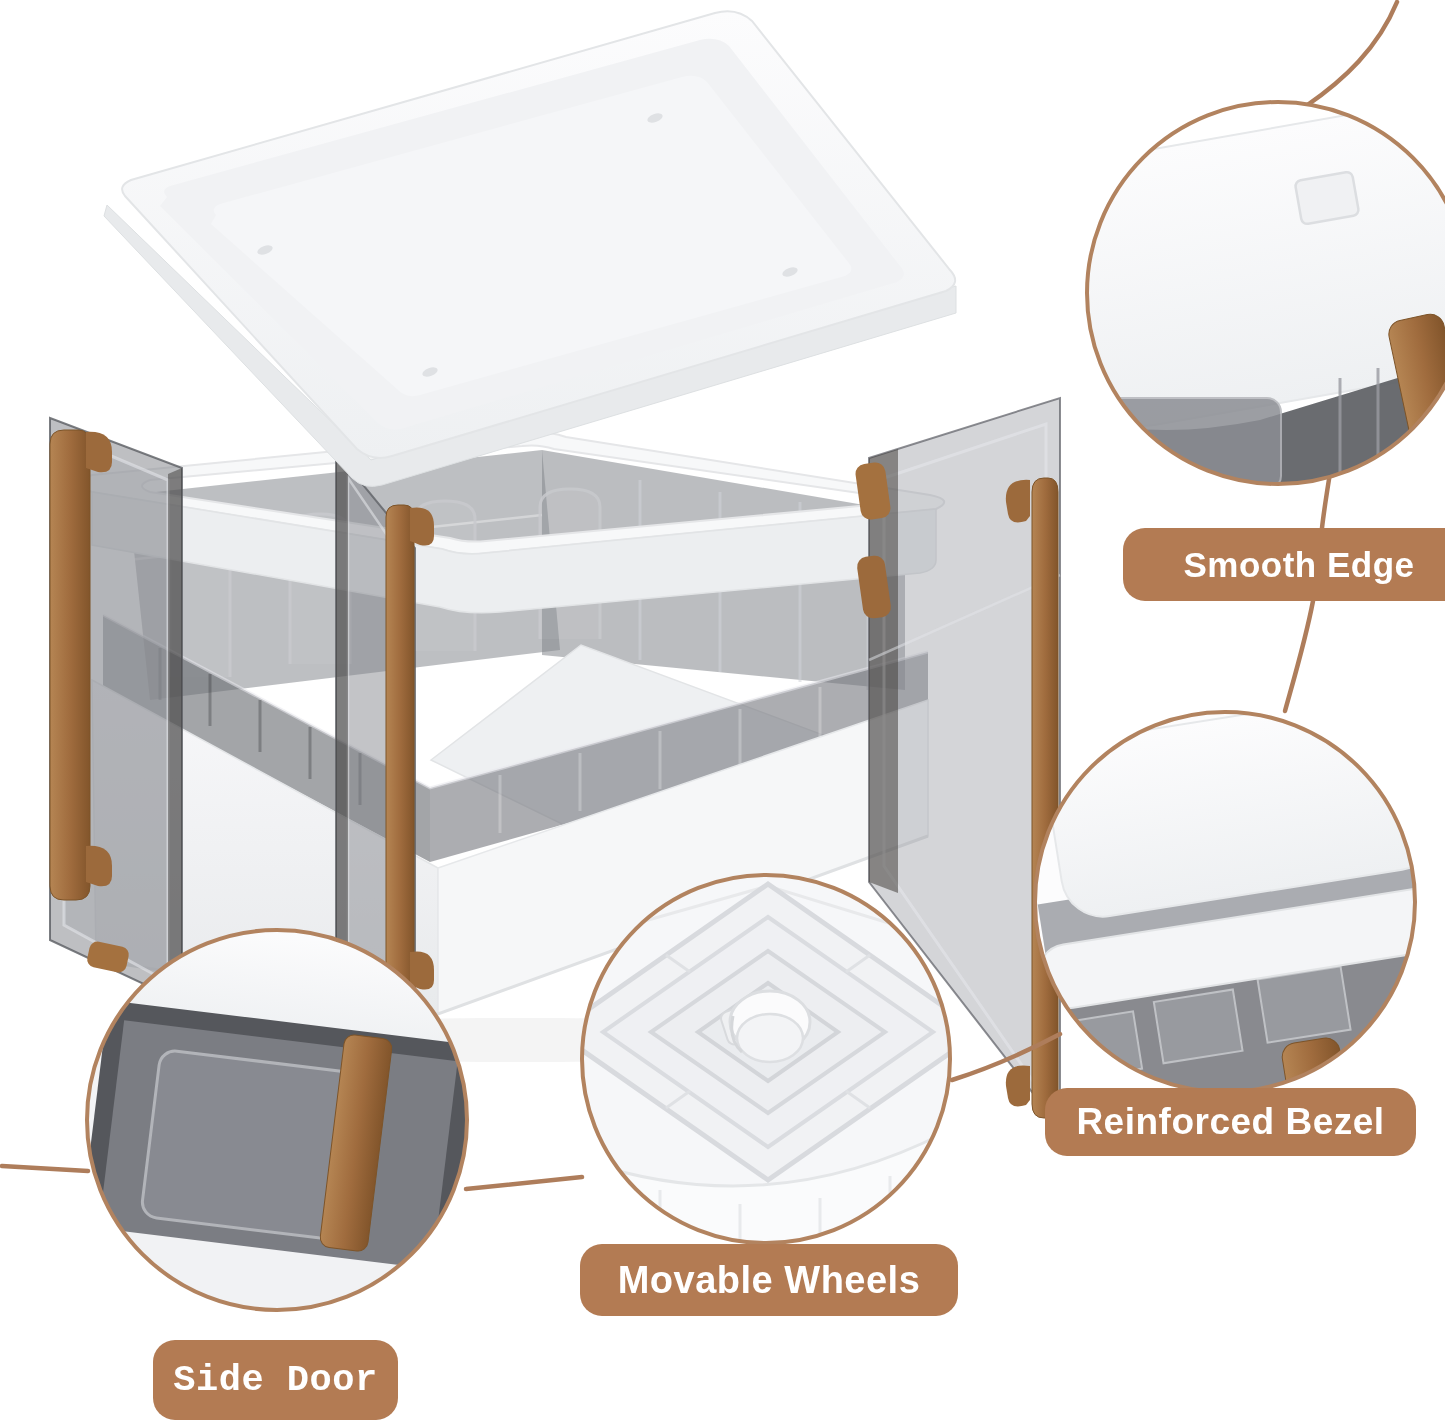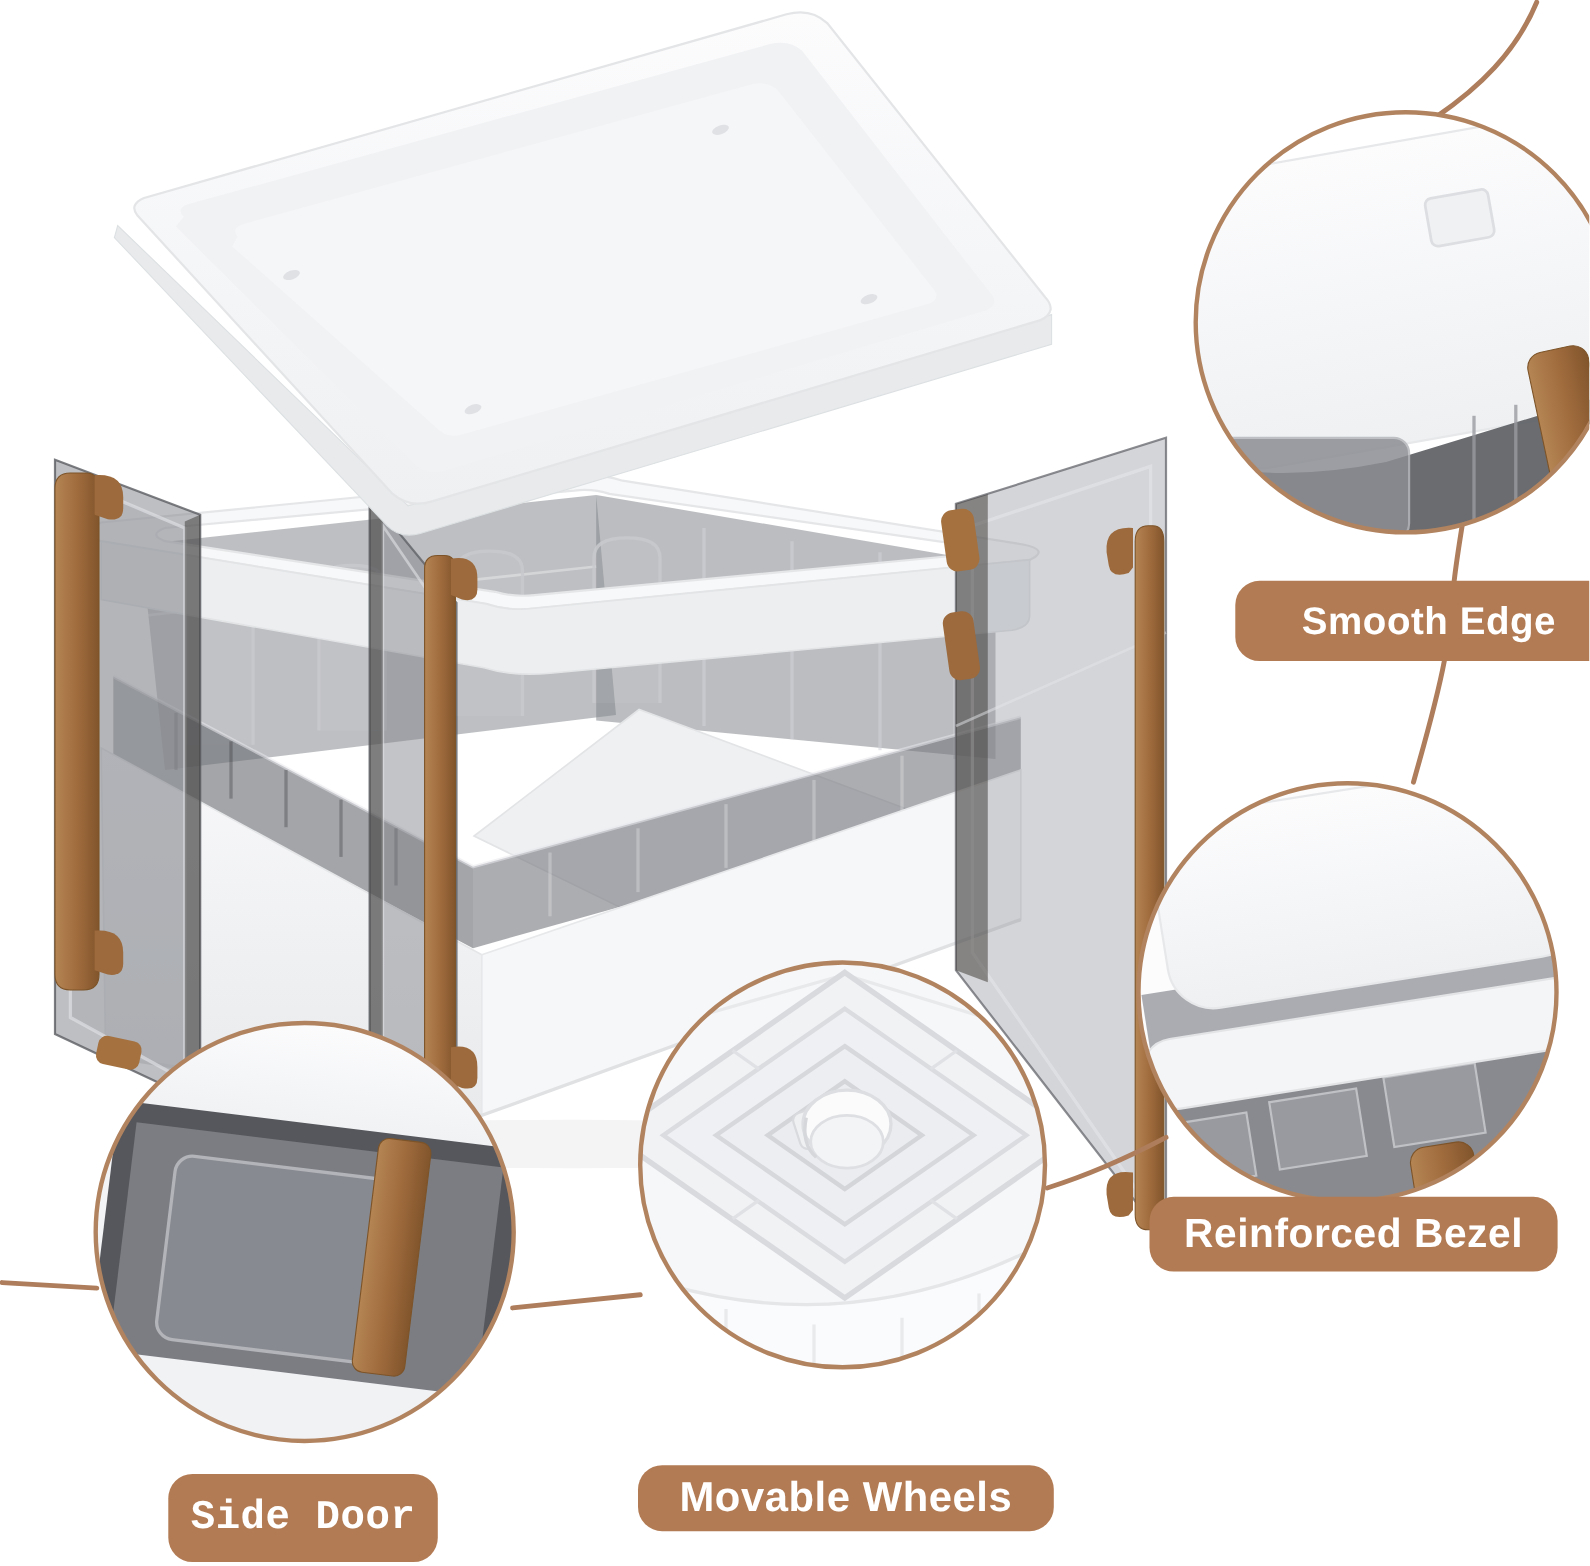--- a/index.html
+++ b/index.html
@@ -4,21 +4,21 @@
 <style>
   html,body{margin:0;padding:0;background:#ffffff;}
   .canvas{position:relative;width:1445px;height:1424px;background:#ffffff;overflow:hidden;
           font-family:"Liberation Sans", sans-serif;}
   .canvas svg{position:absolute;left:0;top:0;}
   .callout-label{position:absolute;display:flex;align-items:center;justify-content:center;
     background:#b37b53;color:#ffffff;font-weight:700;border-radius:22px;
     letter-spacing:.5px;white-space:nowrap;}
   #label-smooth{left:1123px;top:528px;width:352px;height:73px;font-size:35px;}
   #label-bezel{left:1045px;top:1088px;width:371px;height:68px;font-size:37px;}
-  #label-wheels{left:580px;top:1332px;width:378px;height:60px;font-size:38px;}
+  #label-wheels{left:580px;top:1244px;width:378px;height:72px;font-size:38px;}
   #label-door{left:153px;top:1340px;width:245px;height:80px;font-size:37px;font-family:Liberation Mono, monospace;}
 </style>
 </head>
 <body>
 
 <div class="canvas">
 <svg width="1445" height="1424" viewBox="0 0 1445 1424">
   <defs>
     <linearGradient id="gLid" x1="0" y1="0" x2="0" y2="1">
       <stop offset="0" stop-color="#fcfcfd"></stop>

